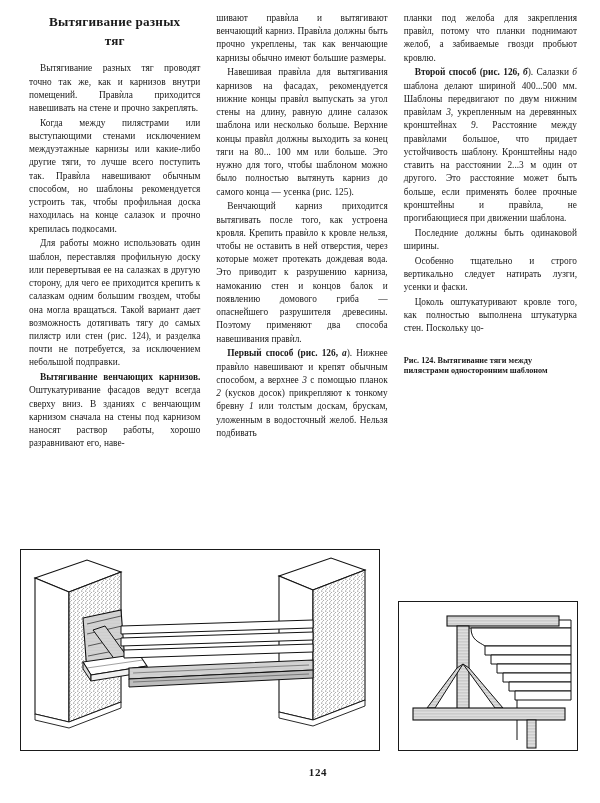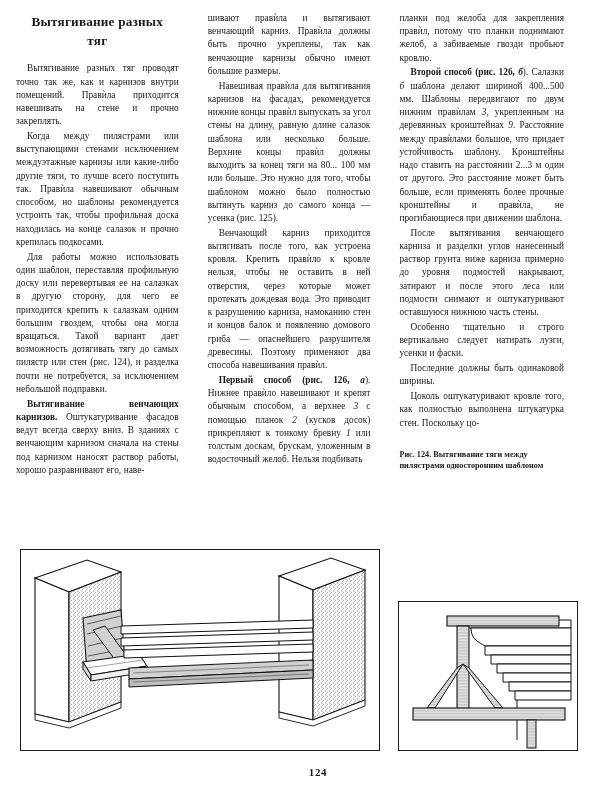--- a/index.html
+++ b/index.html
@@ -12,28 +12,28 @@
     overflow:hidden;
   }
   .page{
     position:absolute;inset:0;
     padding:0;
   }
 
   
   .cols{
     position:absolute;
-    left:16px; top:12px;
+    left:29px; top:12px;
     width:548px;
     display:flex;
     gap:0;
     align-items:flex-start;
   }
   .col{width:174px;}
-  .col + .col{margin-left:29px;}
+  .col + .col{margin-left:16px;}
   .col-1{width:174px;}
   .col-2{width:174px;}
   .col-3{width:176px;}
 
   h1.title{
     font-size:13.2px;
     font-weight:bold;
     text-align:center;
     margin:0 0 12px 0;
     line-height:1.45;
@@ -124,23 +124,22 @@
       <p class="para">Венчающий карниз приходится вытягивать после того, как устроена кровля. Крепить правѝло к кровле нельзя, чтобы не оставить в ней отверстия, через которые может протекать дождевая вода. Это приводит к разрушению карниза, намоканию стен и концов балок и появлению домового гриба — опаснейшего разрушителя древесины. Поэтому применяют два способа навешивания правѝл.</p>
 
       <p class="para"><span class="run-in">Первый способ</span><span class="run-in"> (рис. 126, </span><span class="run-in ital">а</span><span>). Нижнее правѝло навешивают и крепят обычным способом, а верхнее </span><span class="ital">3</span><span> с помощью планок </span><span class="ital">2</span><span> (кусков досок) прикрепляют к тонкому бревну </span><span class="ital">1</span><span> или толстым доскам, брускам, уложенным в водосточный желоб. Нельзя подбивать</span></p>
     </div>
 
     <div class="col col-3">
       <p class="para cont">планки под желоба для закрепления правѝл, потому что планки поднимают желоб, а забиваемые гвозди пробьют кровлю.</p>
 
       <p class="para"><span class="run-in">Второй способ</span><span class="run-in"> (рис. 126, </span><span class="run-in ital">б</span><span>). Салазки </span><span class="ital">б</span><span> шаблона делают шириной 400...500 мм. Шаблоны передвигают по двум нижним правѝлам </span><span class="ital">3</span><span>, укрепленным на деревянных кронштейнах </span><span class="ital">9</span><span>. Расстояние между правѝлами большое, что придает устойчивость шаблону. Кронштейны надо ставить на расстоянии 2...3 м один от другого. Это расстояние может быть больше, если применять более прочные кронштейны и правѝла, не прогибающиеся при движении шаблона.</span></p>
 
-      <p class="para">После вытягивания венчающего карниза и разделки углов нанесенный раствор грунта ниже карниза примерно до уровня подмостей накрывают, затирают и после этого леса или подмости снимают и оштукатуривают оставшуюся нижнюю часть стены.</p>
+      <p class="para">Последние должны быть одинаковой ширины.</p>
       <p class="para">Особенно тщательно и строго вертикально следует натирать лузги, усенки и фаски.</p>
-      <p class="para">Последние должны быть одинаковой ширины.</p>
       <p class="para">Цоколь оштукатуривают кровле того, как полностью выполнена штукатурка стен. Поскольку цо-</p>
 
       <p class="caption cap124">
         <span class="ln">Рис. 124. Вытягивание тяги между</span>
         <span class="ln">пилястрами односторонним шаблоном</span>
       </p>
 
     </div>
 
   </div>

